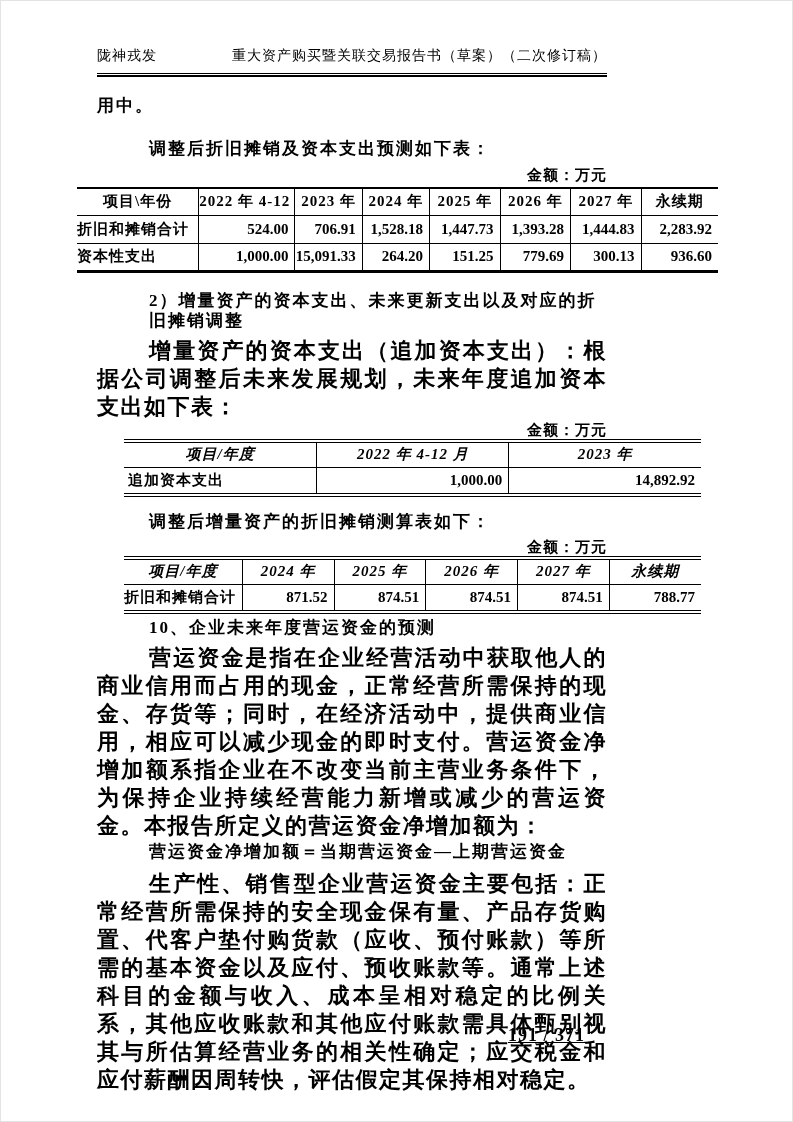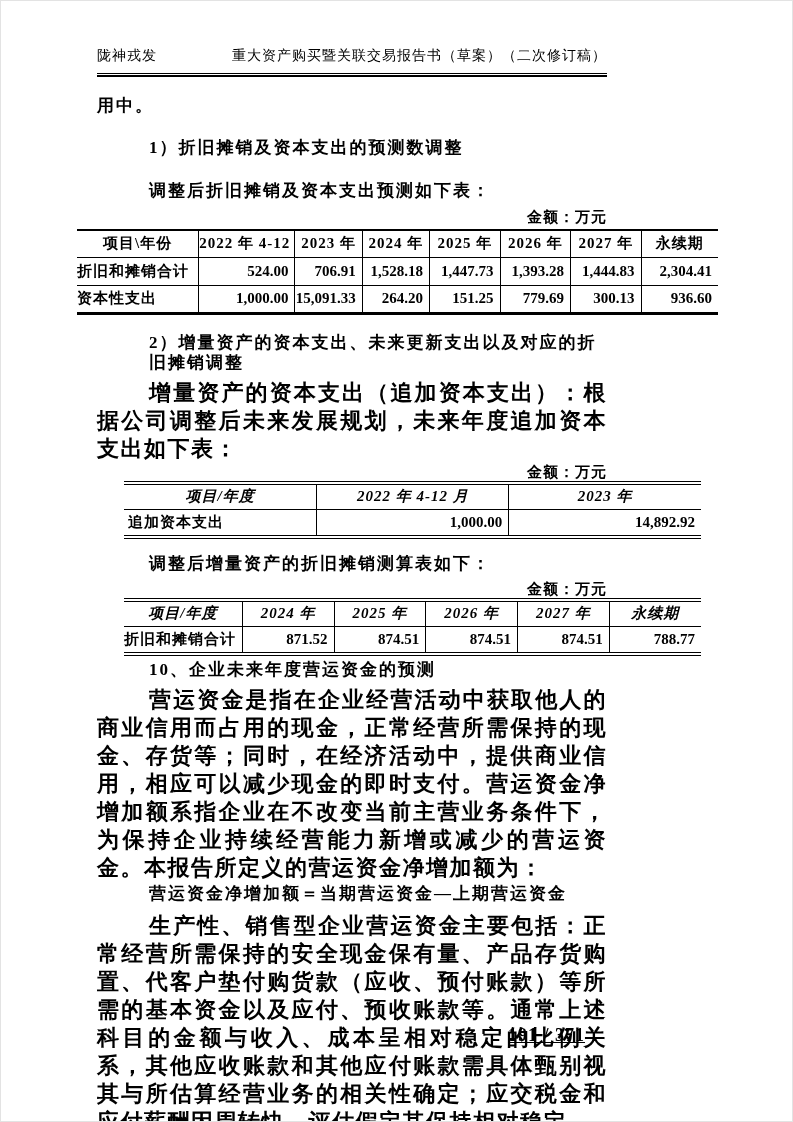--- a/index.html
+++ b/index.html
@@ -75,21 +75,20 @@
       <span>陇神戎发</span>
       <span>重大资产购买暨关联交易报告书（草案）（二次修订稿）</span>
     </div>
     <div class="hdr-rule"></div>
   </header>
 
   <main>
 
     <p class="line m-intro">用中。</p>
 
-    <p class="line indent2 m-head1">1）折旧摊销及资本支出的预测数调整</p>
 
     <p class="line indent2 m-lead1">调整后折旧摊销及资本支出预测如下表：</p>
 
     <div class="unit m-unit1">金额：万元</div>
 
     <table class="t1">
       <colgroup>
         <col style="width:19%">
           <col style="width:15%">
           <col style="width:10.5%">
@@ -113,21 +112,21 @@
       </thead>
       <tbody>
         <tr>
           <td class="lbl-c">折旧和摊销合计</td>
           <td class="num">524.00</td>
           <td class="num">706.91</td>
           <td class="num">1,528.18</td>
           <td class="num">1,447.73</td>
           <td class="num">1,393.28</td>
           <td class="num">1,444.83</td>
-          <td class="num">2,304.41</td>
+          <td class="num">2,283.92</td>
         </tr>
         <tr>
           <td class="lbl-c">资本性支出</td>
           <td class="num">1,000.00</td>
           <td class="num">15,091.33</td>
           <td class="num">264.20</td>
           <td class="num">151.25</td>
           <td class="num">779.69</td>
           <td class="num">300.13</td>
           <td class="num">936.60</td>

